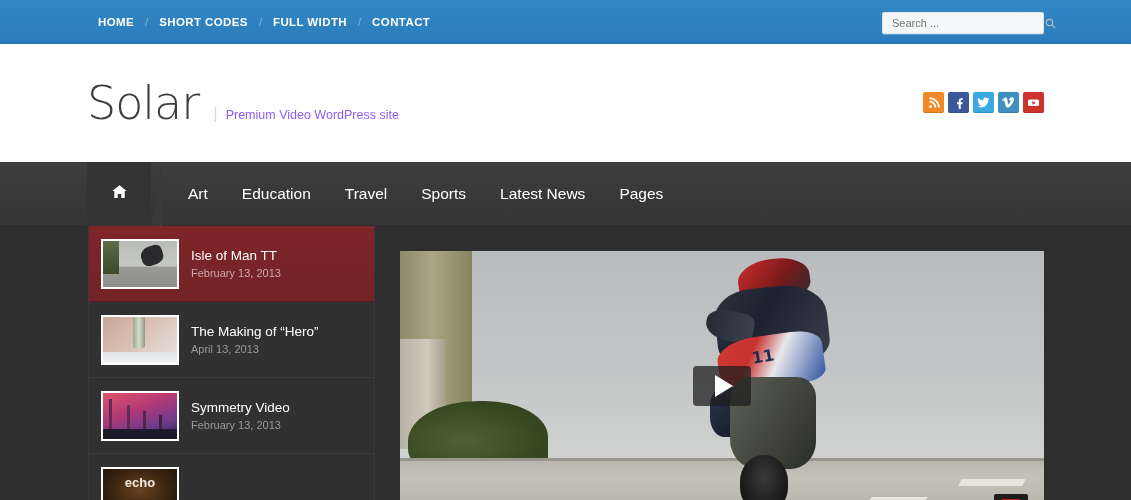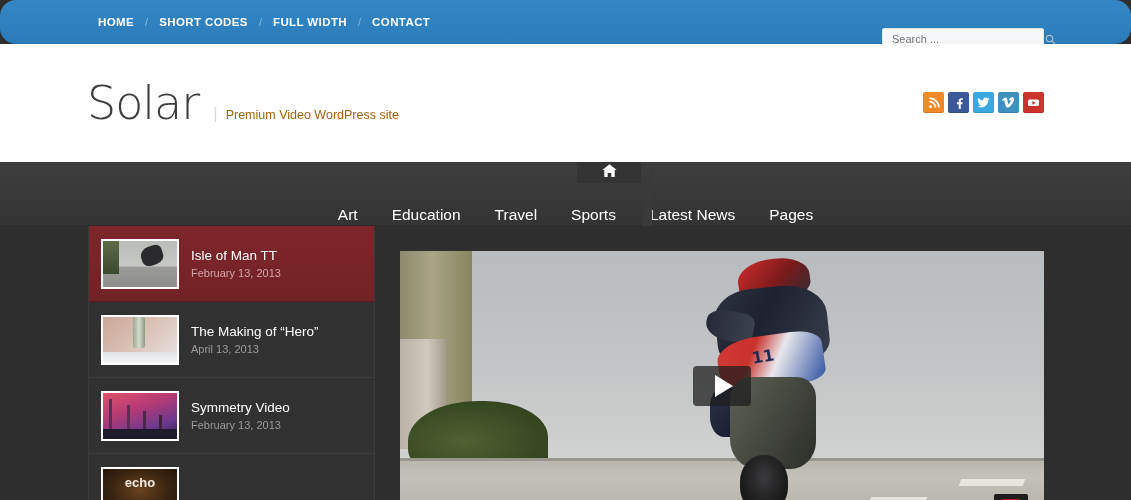--- a/index.html
+++ b/index.html
@@ -12,21 +12,20 @@
 
   
   .topbar {
     height: 44px;
     background: #2f81c0;
     background: linear-gradient(180deg,#3387c6 0%,#2b7cba 100%);
     position: relative;
     display: flex;
     align-items: center;
     border-bottom: 1px solid #2a73ad;
-    border-radius: 16px;
   }
   .topnav {
     display: flex;
     align-items: center;
     margin-left: 87px;
     gap: 0;
   }
   .topnav a {
     color: #ffffff;
     font-size: 11.5px;
@@ -38,21 +37,21 @@
     line-height: 44px;
   }
   .topnav .sep {
     color: #86b8da;
     font-size: 11px;
     line-height: 44px;
   }
   .search-wrap {
     position: absolute;
     right: 87px;
-    top: 28px;
+    top: 12px;
     width: 162px;
     height: 22px;
     background: #f5f7f8;
     border: 1px solid #dfe4e6;
     border-radius: 2px;
     display: flex;
     align-items: center;
     box-shadow: 0 1px 0 rgba(255,255,255,.25);
   }
   .search-wrap input {
@@ -94,21 +93,21 @@
     line-height: 1;
     font-family: "DejaVu Sans", sans-serif;
     font-weight: 300;
   }
   .brand .pipe {
     color: #d8d8d8;
     font-size: 17px;
     margin: 0 8px 0 14px;
   }
   .brand .tagline {
-    color: #a16207;
+    color: #8b5cf6;
     font-size: 12.5px;
   }
   .social {
     position: absolute;
     right: 87px;
     top: 48px;
     display: flex;
     gap: 4px;
   }
   .social a {
@@ -127,21 +126,20 @@
 
   
   .mainnav {
     height: 64px;
     background: #3a3a3a;
     background: linear-gradient(180deg,#3e3e3e 0%,#343434 100%);
     display: flex;
     align-items: center;
     border-bottom: 1px solid #2c2c2c;
     position: relative;
-    flex-direction: column;
   }
   .navhome {
     margin-left: 87px;
     width: 64px;
     height: 64px;
     display: flex;
     align-items: center;
     justify-content: center;
     background: #333333;
     position: relative;

